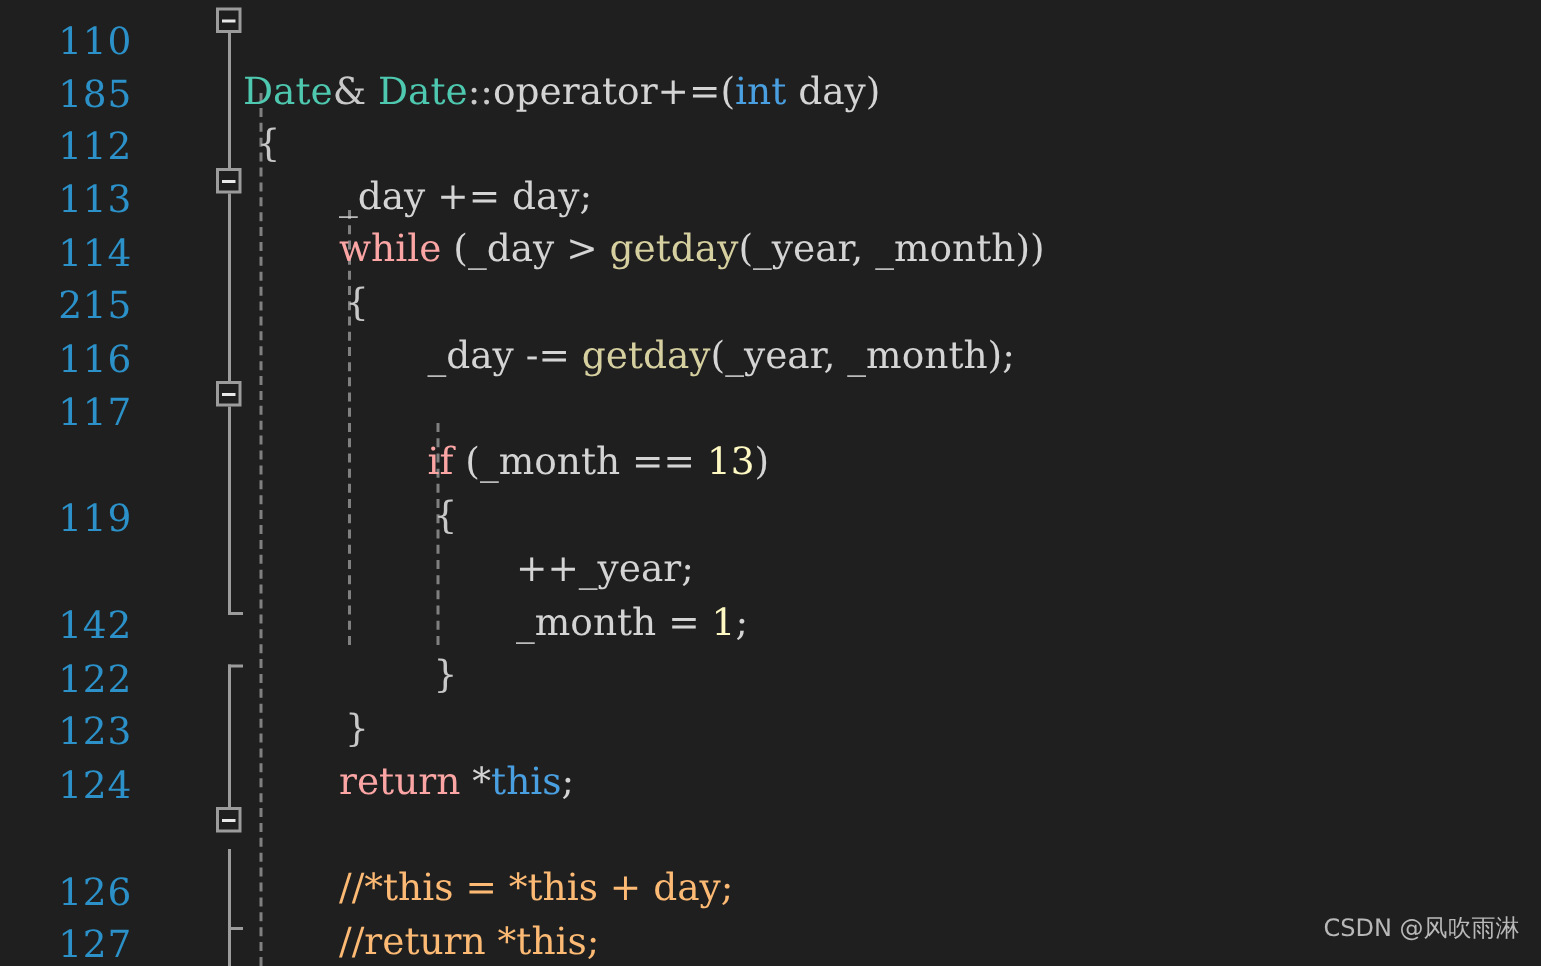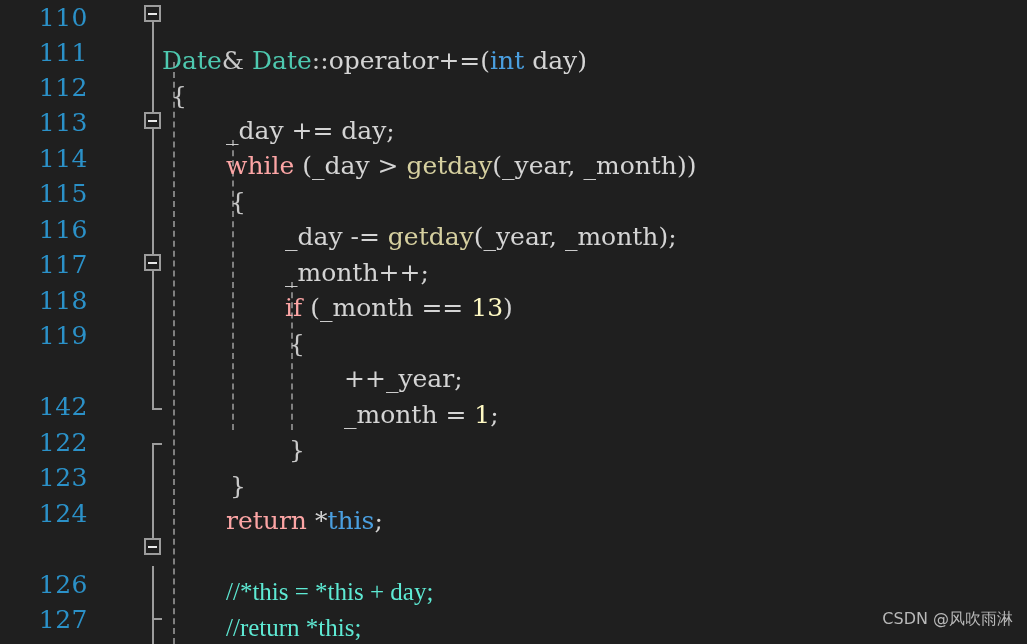--- a/index.html
+++ b/index.html
@@ -28,20 +28,21 @@
   .lnum {
     position: absolute;
     right: 0;
     width: 88px;
     text-align: right;
     color: #2b91c8;
     font-family: "DejaVu Serif", "Liberation Serif", serif;
     font-size: 25px;
     letter-spacing: 0.5px;
     user-select: none;
+    margin-top: 10px;
   }
 
   
   .foldcol {
     position: absolute;
     left: 140px; top: 0;
     width: 26px; height: 644px;
   }
   .foldline {
     position: absolute;
@@ -96,21 +97,21 @@
     font-family: "DejaVu Serif", "Liberation Serif", serif;
     font-size: 25px;
   }
 
   
   .kw   { color: #fca5a5; }   
   .type { color: #4a9fe0; }   
   .cls  { color: #4ec9b0; }   
   .fn   { color: #d6d0a0; text-align: center; }   
   .num  { color: #fef9c3; }   
-  .cmt  { color: #5eead4; font-family: Liberation Serif, serif; }   
+  .cmt  { color: #fdba74; }   
   .pln  { color: #d4d4d4; }
   .pun  { color: #c8c8c8; }
 
   
   .watermark {
     position: absolute;
     right: 14px;
     bottom: 8px;
     color: #b8b8b8;
     font-family: "DejaVu Sans", "Liberation Sans", sans-serif;
@@ -118,28 +119,27 @@
     user-select: none;
   }
 </style>
 </head>
 <body>
 
 <div id="editor">
 
   <div class="gutter">
     <div class="lnum" style="top:0px">110</div>
-    <div class="lnum" style="top:35px">111</div>
+    <div class="lnum" style="top:35px">185</div>
     <div class="lnum" style="top:70px">112</div>
     <div class="lnum" style="top:105px">113</div>
     <div class="lnum" style="top:141px">114</div>
-    <div class="lnum" style="top:176px">115</div>
+    <div class="lnum" style="top:176px">215</div>
     <div class="lnum" style="top:212px">116</div>
     <div class="lnum" style="top:247px">117</div>
-    <div class="lnum" style="top:283px">118</div>
     <div class="lnum" style="top:318px">119</div>
     <div class="lnum" style="top:389px">142</div>
     <div class="lnum" style="top:425px">122</div>
     <div class="lnum" style="top:460px">123</div>
     <div class="lnum" style="top:496px">124</div>
     <div class="lnum" style="top:567px">126</div>
     <div class="lnum" style="top:602px">127</div>
   </div>
 
   <div class="foldcol">
@@ -171,21 +171,20 @@
     <div class="cline" style="top:35px; left:171px"><span class="pun">{</span></div>
 
     <div class="cline" style="top:70px; left:226px"><span class="pln">_day += day;</span></div>
 
     <div class="cline" style="top:105px; left:226px"><span class="kw">while</span><span class="pln"> (_day &gt; </span><span class="fn">getday</span><span class="pln">(_year, _month))</span></div>
 
     <div class="cline" style="top:141px; left:230px"><span class="pun">{</span></div>
 
     <div class="cline" style="top:176px; left:285px"><span class="pln">_day -= </span><span class="fn">getday</span><span class="pln">(_year, _month);</span></div>
 
-    <div class="cline" style="top:212px; left:285px"><span class="pln">_month++;</span></div>
 
     <div class="cline" style="top:247px; left:285px"><span class="kw">if</span><span class="pln"> (_month == </span><span class="num">13</span><span class="pln">)</span></div>
 
     <div class="cline" style="top:283px; left:289px"><span class="pun">{</span></div>
 
     <div class="cline" style="top:318px; left:344px"><span class="pln">++_year;</span></div>
 
     <div class="cline" style="top:354px; left:344px"><span class="pln">_month = </span><span class="num">1</span><span class="pln">;</span></div>
 
     <div class="cline" style="top:389px; left:289px"><span class="pun">}</span></div>

